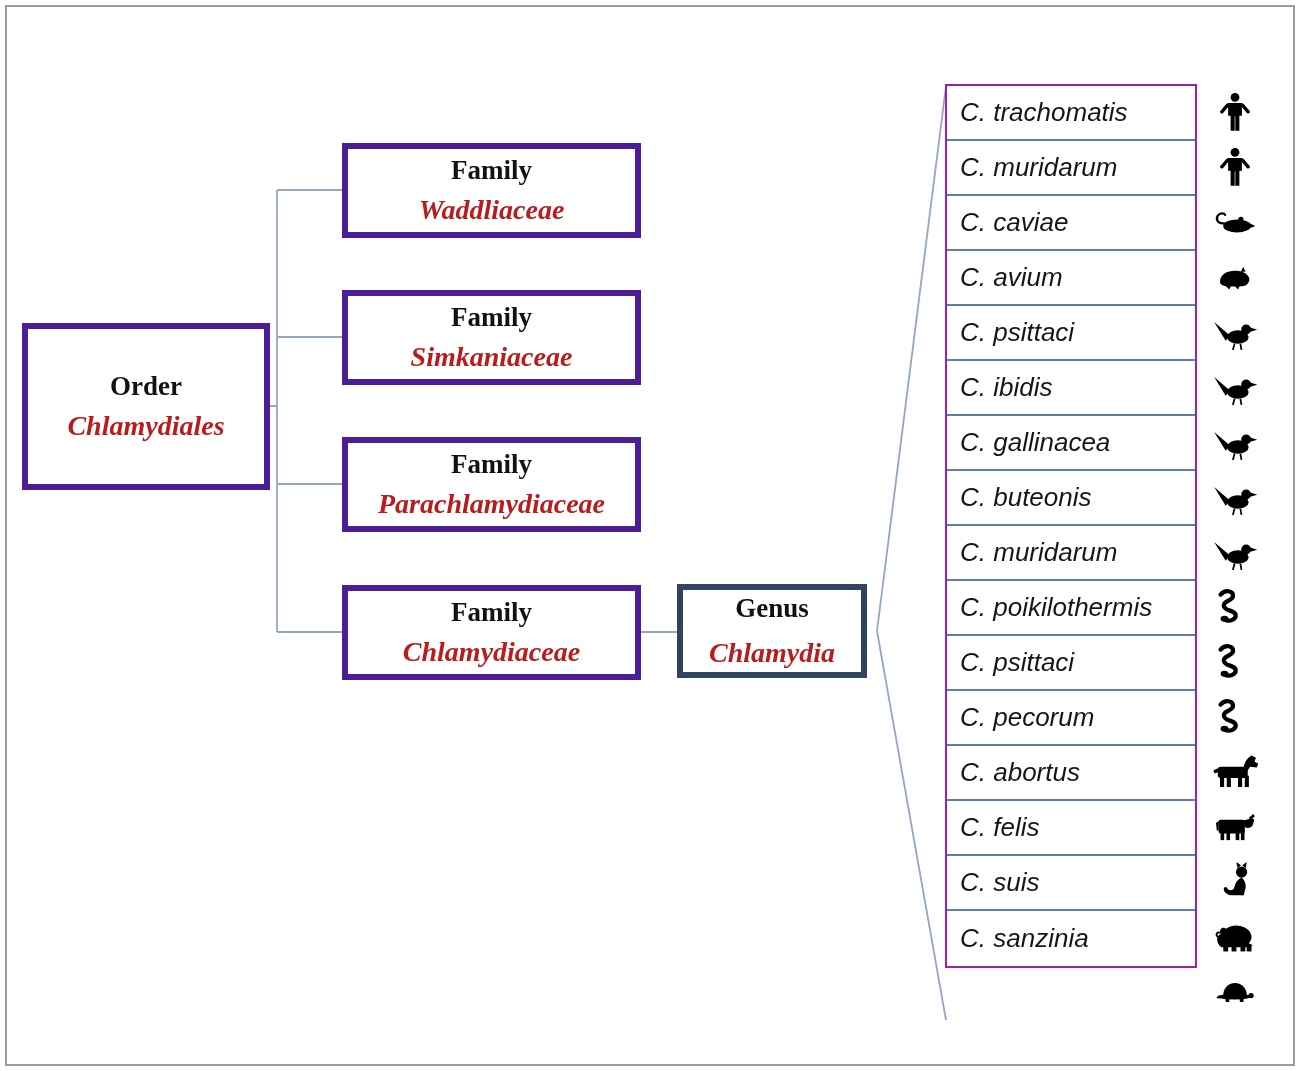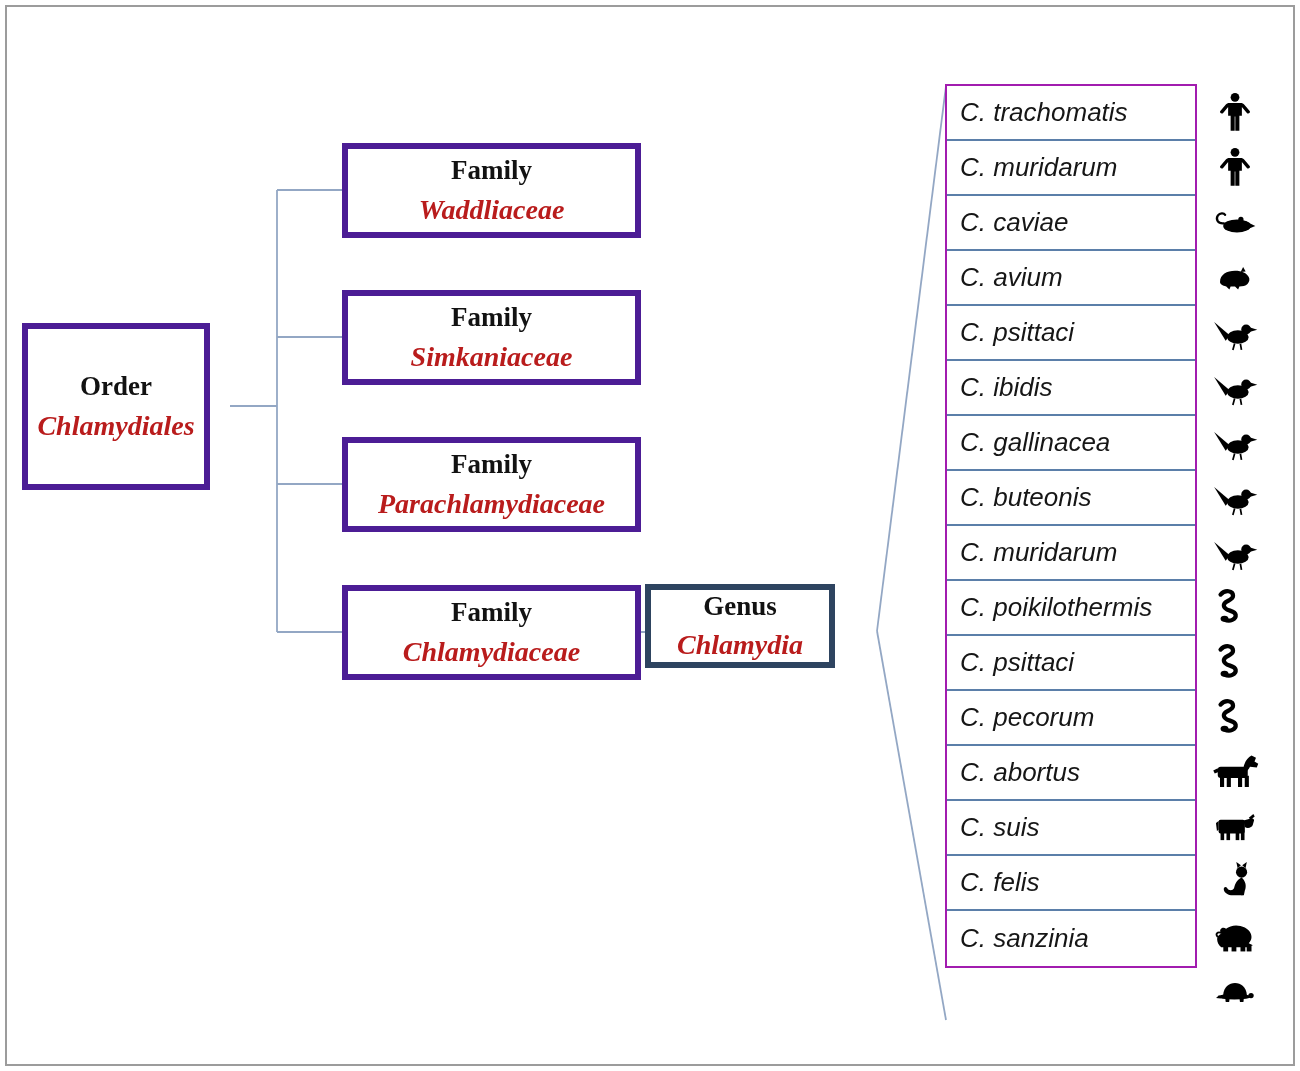--- a/index.html
+++ b/index.html
@@ -14,26 +14,26 @@
   svg.connectors { position:absolute; left:0; top:0; width:1300px; height:1071px; pointer-events:none; }
 
   .taxon-box {
     position:absolute; background:#ffffff; border:6px solid #4c1d95;
     display:flex; flex-direction:column; align-items:center; justify-content:center;
     text-align:center; box-sizing:border-box;
   }
   .taxon-rank { font-weight:bold; font-size:27px; color:#121212; line-height:1.4; }
   .taxon-name { font-weight:bold; font-style:italic; font-size:28px; color:#b91c1c; line-height:1.4; }
 
-  #order-box  { left:22px;  top:323px; width:188px; height:167px; }
+  #order-box  { left:22px;  top:323px; width:248px; height:167px; }
   #family-0   { left:342px; top:143px; width:299px; height:95px; }
   #family-1   { left:342px; top:290px; width:299px; height:95px; }
   #family-2   { left:342px; top:437px; width:299px; height:95px; }
   #family-3   { left:342px; top:585px; width:299px; height:95px; }
-  #genus-box  { left:645px; top:584px; width:190px; height:84px; border-color:#2e4460; }
+  #genus-box  { left:677px; top:584px; width:190px; height:94px; border-color:#2e4460;justify-content:space-between; }
 
   .species-col {
     position:absolute; left:945px; top:84px; width:252px;
     border:2px solid #a21caf; box-sizing:border-box; background:#ffffff;
   }
   .species-row {
     box-sizing:border-box; height:55px; border-bottom:2px solid #5b7fa9;
     display:flex; align-items:center; padding-left:13px; background:#ffffff;
   }
   .species-row:last-child { border-bottom:none; }
@@ -142,25 +142,25 @@
 
     <div class="species-row">
       <span class="species-name">C. pecorum</span>
     </div>
 
     <div class="species-row">
       <span class="species-name">C. abortus</span>
     </div>
 
     <div class="species-row">
+      <span class="species-name">C. felis</span>
+    </div>
+
+    <div class="species-row">
       <span class="species-name">C. suis</span>
-    </div>
-
-    <div class="species-row">
-      <span class="species-name">C. felis</span>
     </div>
 
     <div class="species-row">
       <span class="species-name">C. sanzinia</span>
     </div>
   </div>
   <div class="icon-col">
       <div class="icon-cell">
     <svg width="40" height="48" viewBox="0 0 64 64">
       <circle cx="32" cy="8.5" r="7"></circle>

